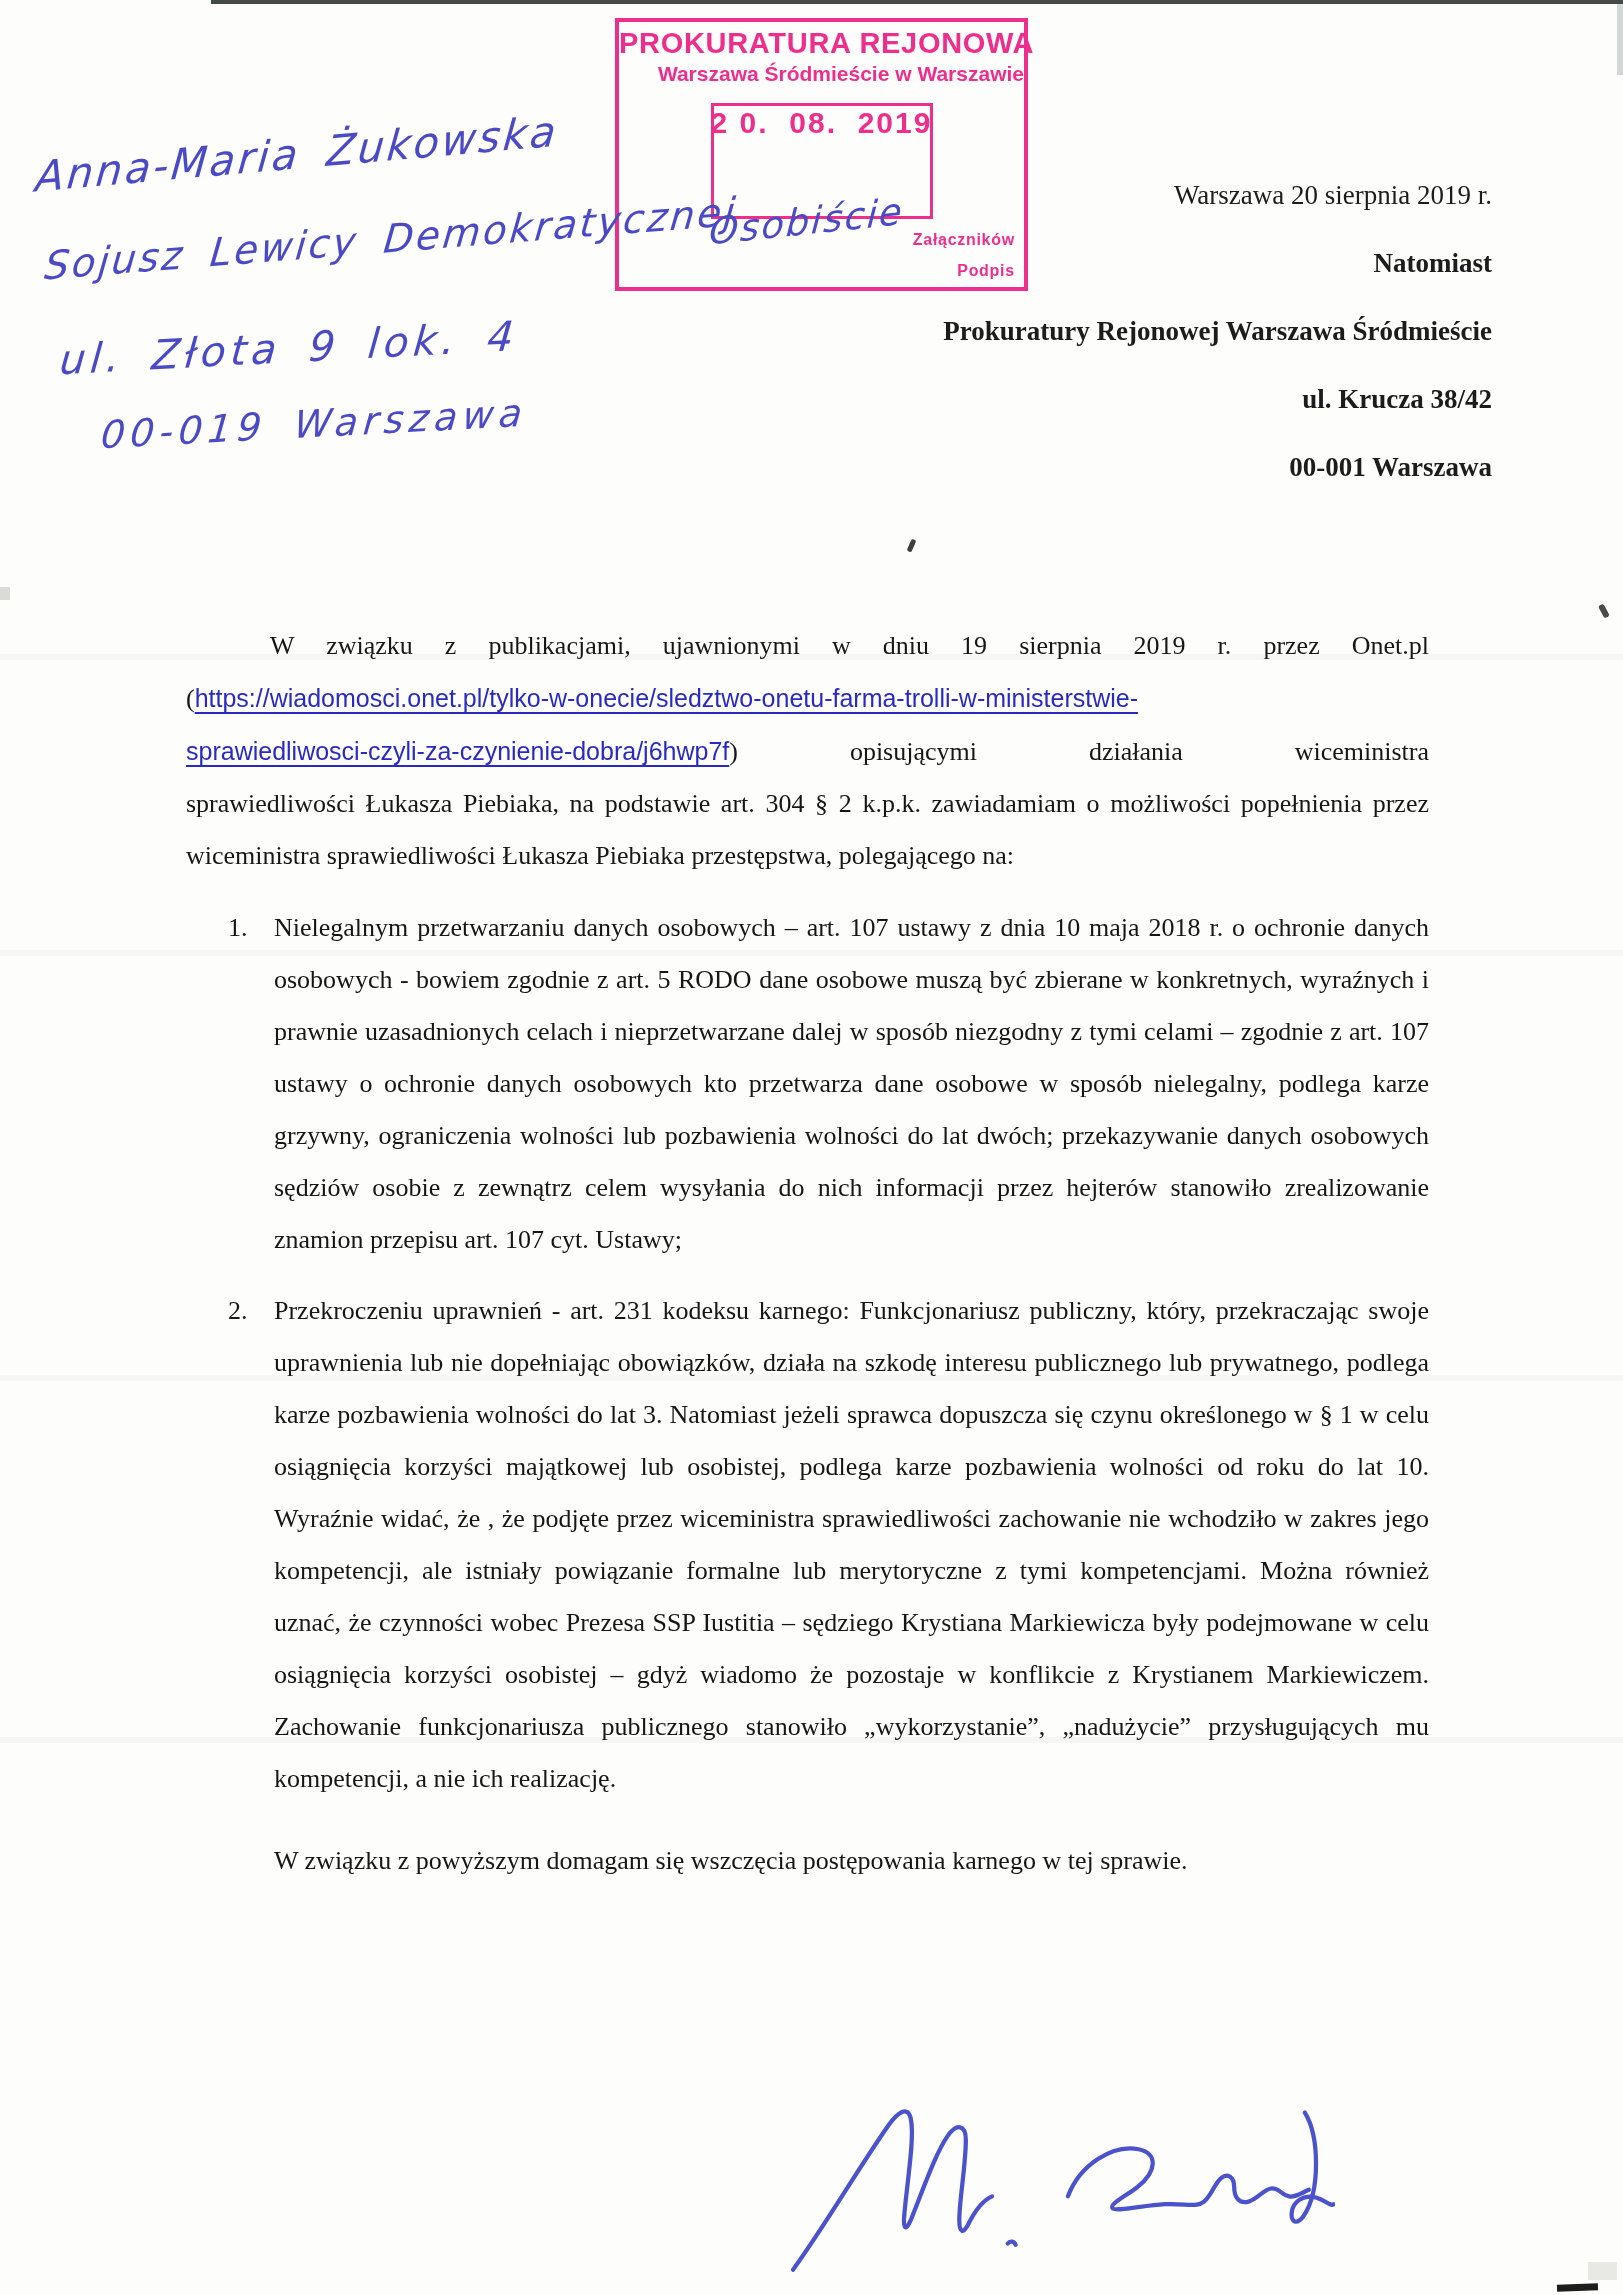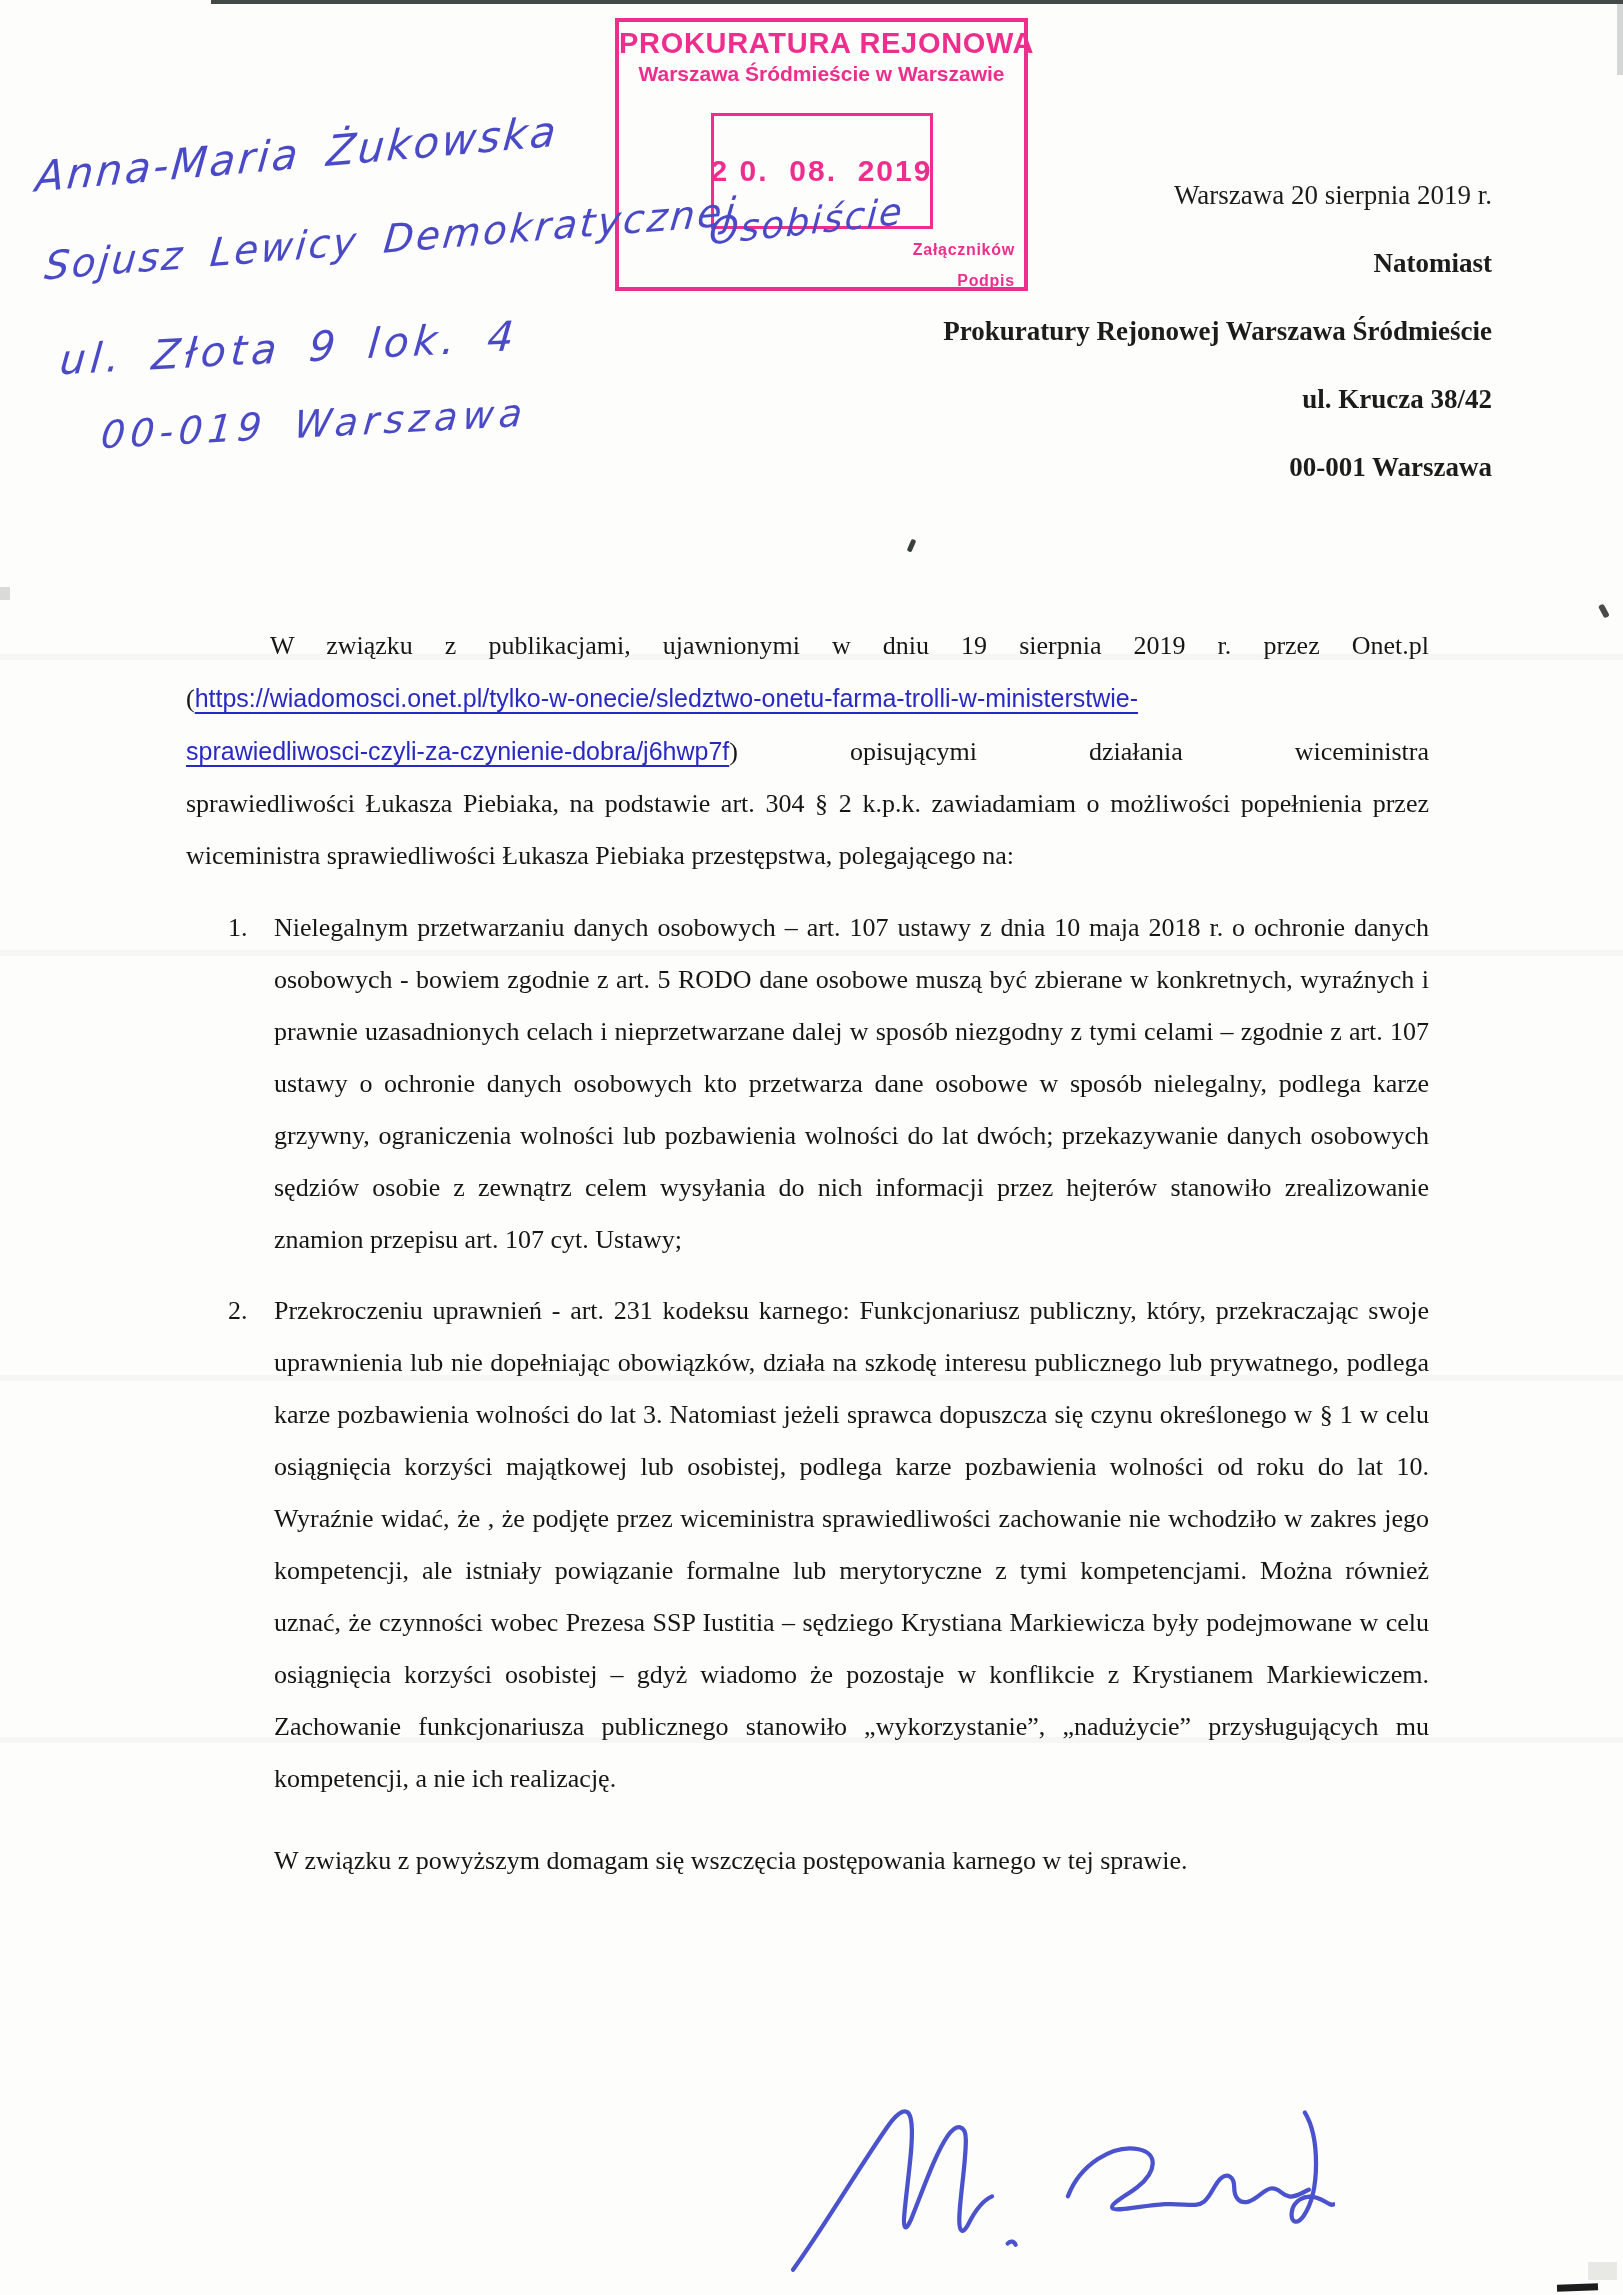--- a/index.html
+++ b/index.html
@@ -23,24 +23,24 @@
   .scan-bottom-mark{position:absolute;left:1557px;top:2284px;width:41px;height:7.2px;background:#1d1d1d;transform:rotate(-2deg);}
   .streak{position:absolute;left:0;right:0;height:5.9px;background:rgba(140,140,128,0.06);}
 
   
   .stamp{
     position:absolute;left:615px;top:18.3px;width:413px;height:273px;
     border:4.6px solid #ee2e8c;box-sizing:border-box;
     font-family:"Liberation Sans", sans-serif;color:#ee2e8c;
   }
   .stamp-title{margin-top:5.2px;text-align:center;font-size:29px;font-weight:700;letter-spacing:0.7px;white-space:nowrap;}
-  .stamp-subtitle{margin-top:1.3px;text-align:center;font-size:21px;font-weight:700;white-space:nowrap;}
+  .stamp-subtitle{margin-top:1.3px;text-align:right;font-size:21px;font-weight:700;white-space:nowrap;}
   .stamp-datebox{
-    width:216px;height:110px;margin:27px auto 0;border:3.9px solid #ee2e8c;box-sizing:content-box;
-    display:flex;align-items:center;justify-content:center;
+    width:216px;height:110px;margin:17px auto 0;border:3.9px solid #ee2e8c;box-sizing:content-box;
+    display:flex;justify-content:center;
   }
   .stamp-date{font-size:30px;font-weight:700;letter-spacing:2px;white-space:pre;}
   .stamp-row{display:flex;align-items:flex-end;margin:9.2px 9.2px 0 9.2px;font-size:16px;font-weight:700;letter-spacing:0.7px;flex-direction:column;}
   .stamp-row.first{margin-top:11.8px;}
   .leader{
     flex:1;height:5.9px;margin:0 0 4.6px 2.6px;
     background-image:radial-gradient(circle at 2.6px 2.6px, #ee2e8c 2px, rgba(0,0,0,0) 2.6px);
     background-size:8.5px 5.9px;background-repeat:repeat-x;
   }
 

